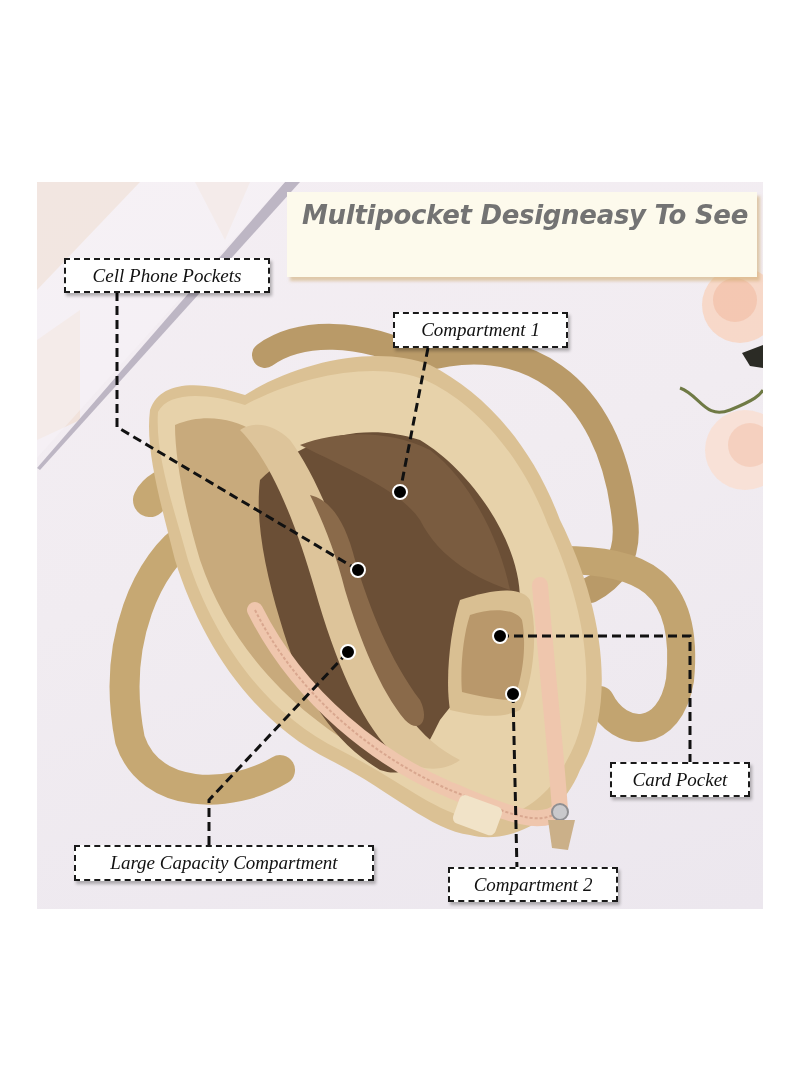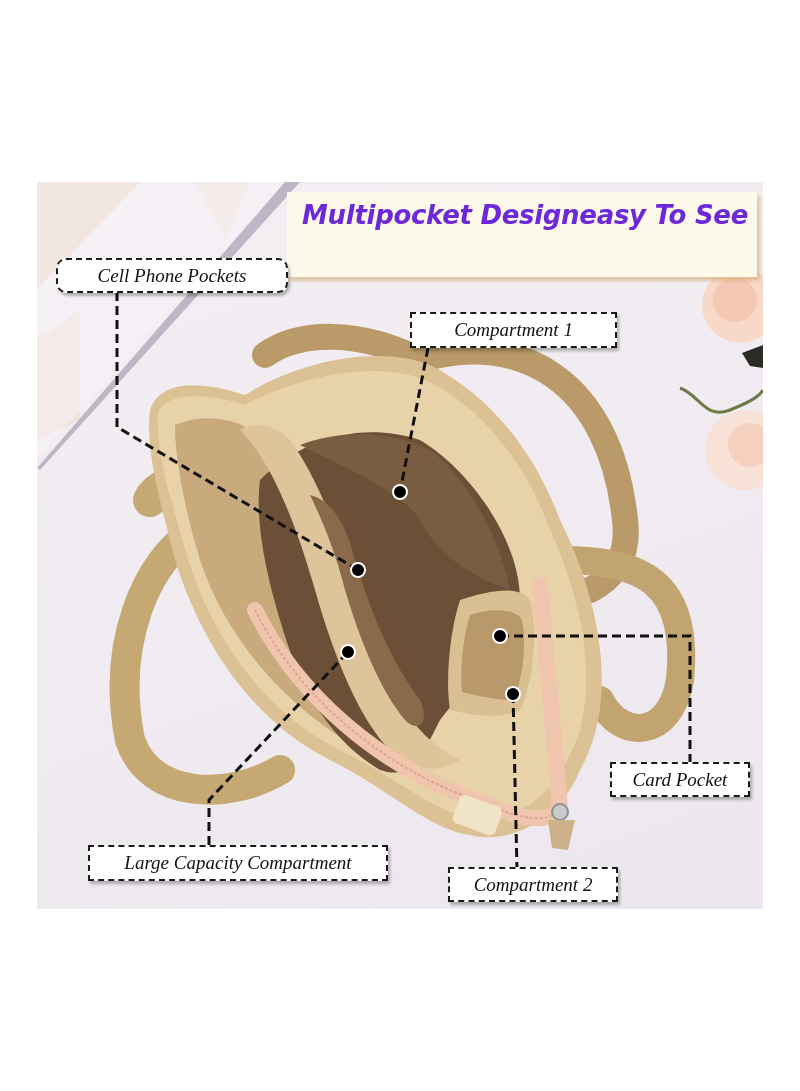--- a/index.html
+++ b/index.html
@@ -14,21 +14,21 @@
       overflow: hidden;
     }
     .photo svg { position: absolute; left: 0; top: 0; }
     .title-box {
       position: absolute; left: 287px; top: 192px; width: 470px; height: 85px;
       background: #fdfaec;
       box-shadow: 3px 4px 3px rgba(205,170,110,0.55);
       text-align: center;
       font-family: "DejaVu Sans", sans-serif;
       font-style: italic; font-weight: bold;
-      color: #6d28d9;
+      color: #737373;
       font-size: 26px; line-height: 36px;
       padding-top: 5px;
       box-sizing: border-box;
       letter-spacing: -0.3px;
     }
     .title-box .l1 { display: block; padding-left: 6px; }
     .title-box .l2 { display: block; padding-left: 30px; }
     .label {
       position: absolute; background: #ffffff;
       border: 2px dashed #1a1a1a;
@@ -103,21 +103,21 @@
       <circle cx="500" cy="636" r="7"></circle>
       <circle cx="513" cy="694" r="7"></circle>
     </g>
   </svg>
 </div>
 
 <div class="title-box">
   <span class="l1">Multipocket Designeasy To See</span>
 </div>
 
-<div class="label" style="left:56px; top:258px; width:232px; height:35px;border-radius:10px;">Cell Phone Pockets</div>
+<div class="label" style="left:64px; top:258px; width:206px; height:35px;">Cell Phone Pockets</div>
 
-<div class="label" style="left:410px; top:312px; width:207px; height:36px;">Compartment 1</div>
+<div class="label" style="left:393px; top:312px; width:175px; height:36px;">Compartment 1</div>
 
 <div class="label" style="left:610px; top:762px; width:140px; height:35px;">Card Pocket</div>
 
-<div class="label" style="left:88px; top:845px; width:300px; height:36px;">Large Capacity Compartment</div>
+<div class="label" style="left:74px; top:845px; width:300px; height:36px;">Large Capacity Compartment</div>
 
 <div class="label" style="left:448px; top:867px; width:170px; height:35px;">Compartment 2</div>
 
 </body></html>

